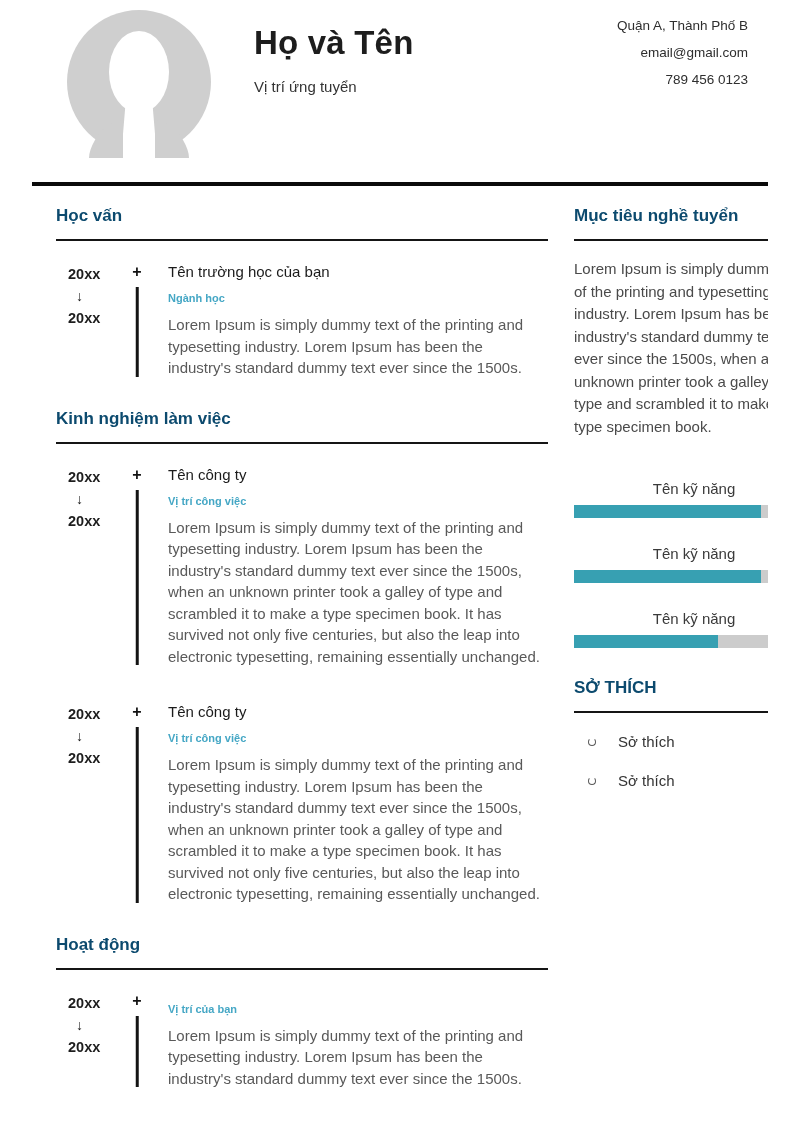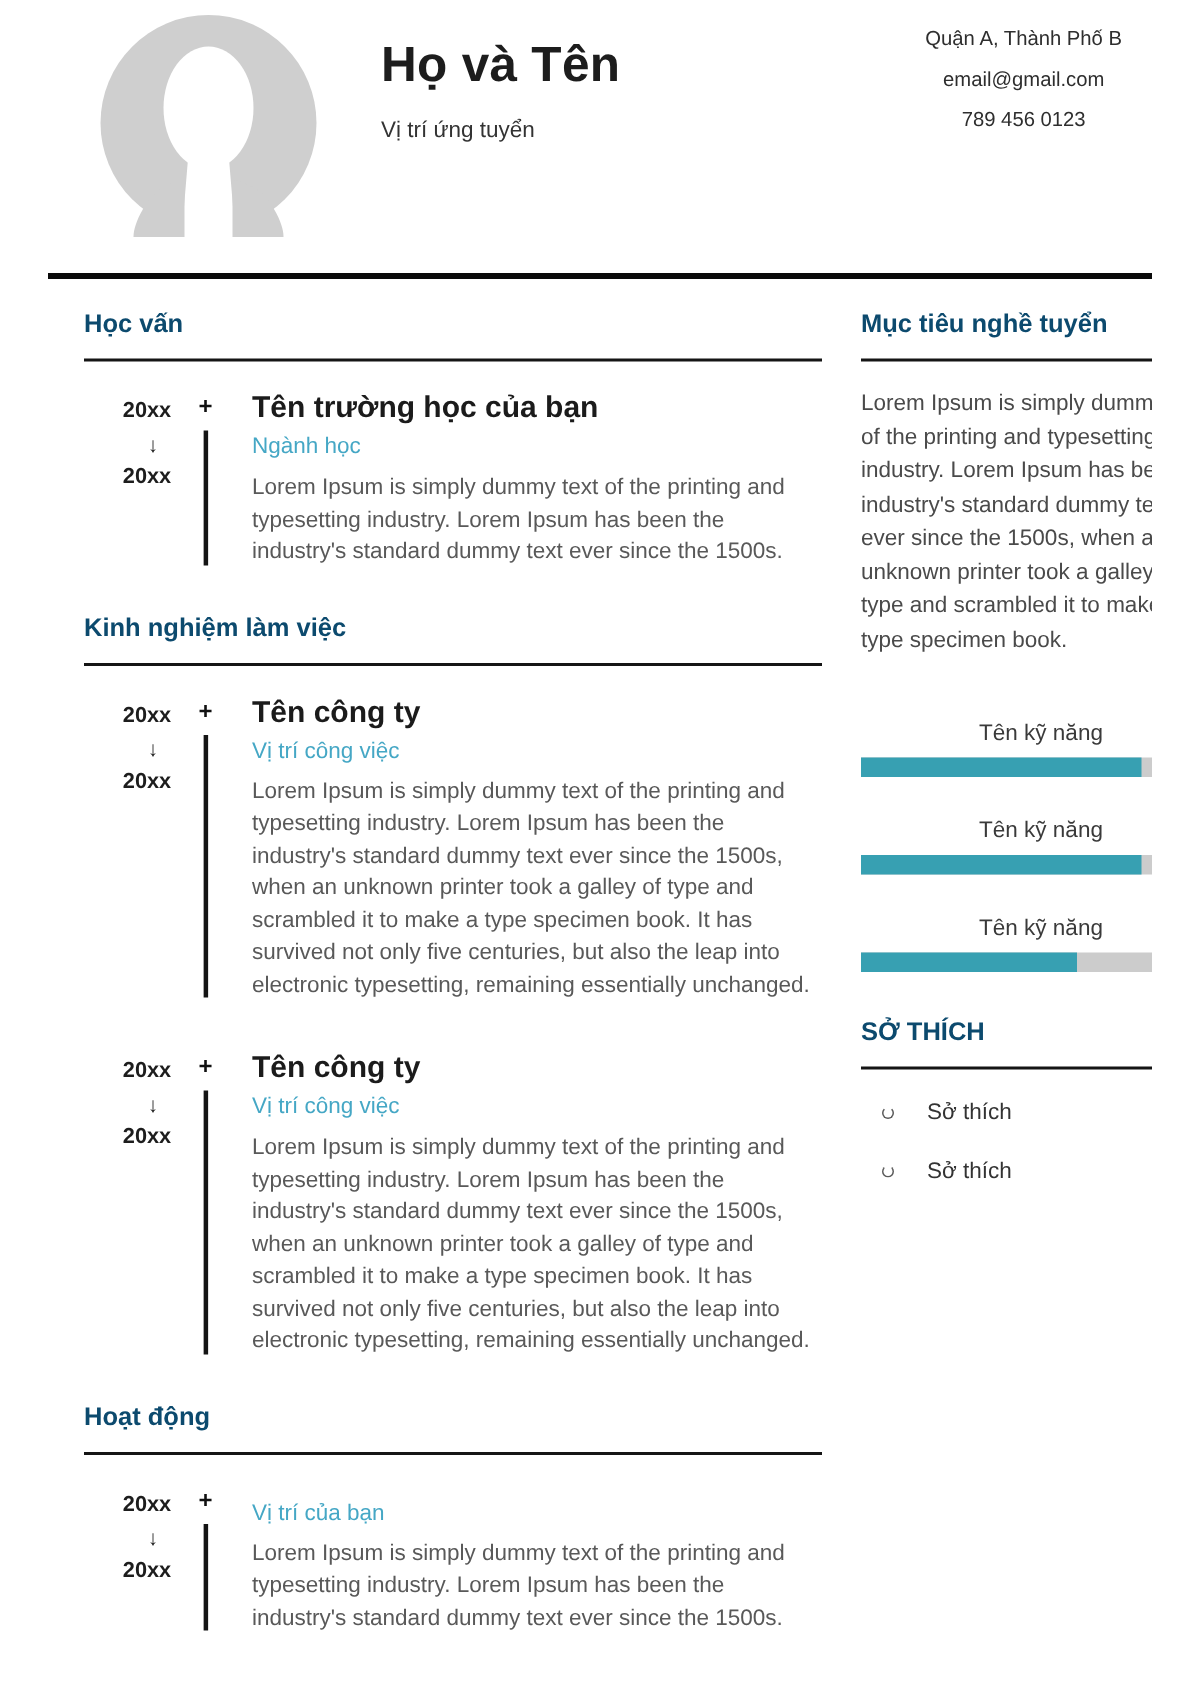--- a/index.html
+++ b/index.html
@@ -34,21 +34,21 @@
     letter-spacing: 0.2px;
     color: #1d1d1d;
   }
   .job-title {
     margin-top: 16px;
     font-size: 15px;
     color: #333333;
   }
   .contact {
     margin: 12px 20px 0 0;
-    text-align: center;
+    text-align: right;
     font-size: 13.5px;
     line-height: 27px;
     color: #2e2e2e;
     flex: 0 0 auto;
   }
   .header-divider {
     height: 4px;
     background: #0a0a0a;
     width: 100%;
   }
@@ -79,21 +79,20 @@
   }
   .entry:last-child { margin-bottom: 30px; }
   .entry-dates {
     width: 72px;
     flex: 0 0 auto;
     padding-left: 12px;
     font-size: 14.5px;
     font-weight: 700;
     line-height: 22px;
     color: #1d1d1d;
-    text-align: center;
   }
   .entry-dates .arrow {
     font-size: 14px;
     padding-left: 8px;
     font-weight: 400;
   }
   .entry-timeline {
     width: 18px;
     flex: 0 0 auto;
     position: relative;
@@ -109,30 +108,31 @@
     position: absolute;
     left: 50%;
     transform: translateX(-50%);
     top: 24px;
     bottom: 2px;
     width: 2.5px;
     background: #141414;
   }
   .entry-content { margin-left: 22px; flex: 1 1 auto; }
   .entry-title {
-    font-size: 20px;
-    font-weight: 700;
+    font-size: 15px;
+    font-weight: 400;
     color: #1b1b1b;
     line-height: 18px;
   }
   .entry-subtitle {
     margin-top: 8px;
-    font-size: 15px;
+    font-size: 11px;
     color: var(--teal-text);
     line-height: 18px;
+    font-weight: bold;
   }
   .entry-desc {
     margin-top: 7px;
     font-size: 15px;
     line-height: 21.5px;
     color: #595959;
     max-width: 380px;
   }
 
   

